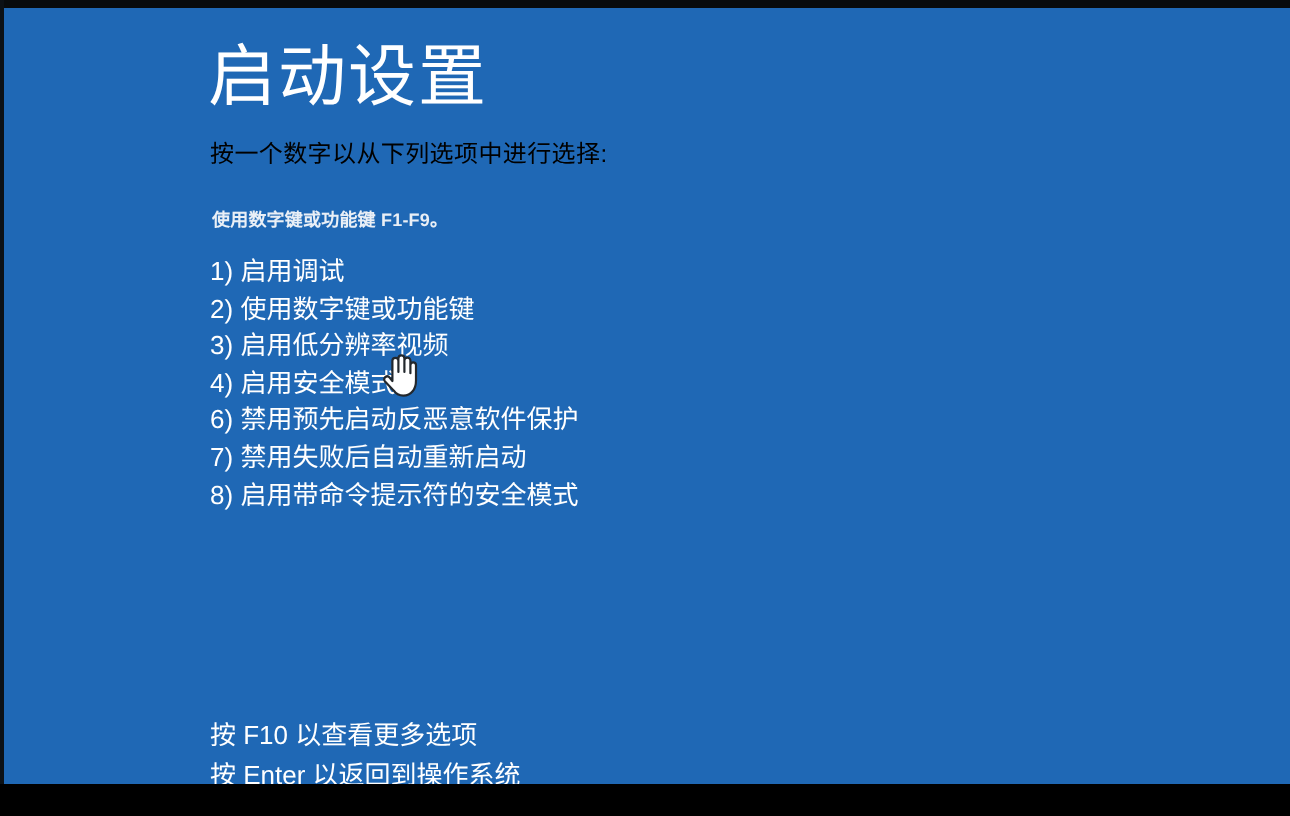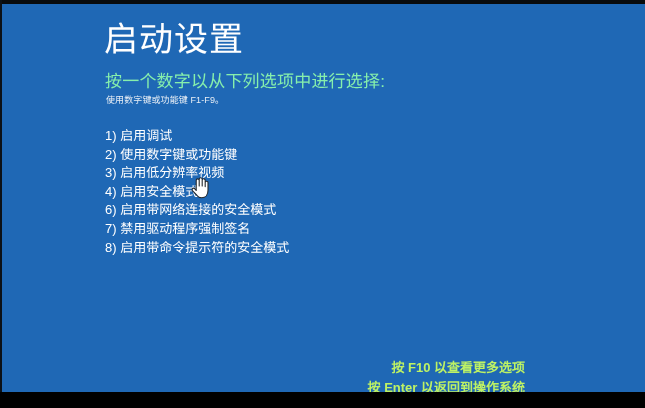--- a/index.html
+++ b/index.html
@@ -42,32 +42,32 @@
     font-weight: 300;
     letter-spacing: 1px;
     line-height: 1.15;
     color: #ffffff;
     white-space: nowrap;
   }
   .subtitle {
     position: absolute;
     left: 1px;
     top: 63px;
-    font-size: 17px;
+    font-size: 12px;
     font-weight: 400;
     letter-spacing: 0.2px;
-    color: #86efac;
+    color: #000000;
     white-space: nowrap;
   }
   .hint {
     position: absolute;
     left: 2px;
-    top: 89px;
+    top: 99px;
     font-size: 9px;
-    font-weight: 400;
+    font-weight: 700;
     letter-spacing: 0.1px;
     color: #e9eff6;
     white-space: nowrap;
   }
   .options {
     position: absolute;
     left: 1px;
     top: 123px;
     margin: 0;
     padding: 0;
@@ -87,25 +87,24 @@
     display: inline;
   }
   .footer {
     position: absolute;
     left: 1px;
     top: 354px;
     width: 420px;
   }
   .footer-line {
     font-size: 13px;
-    font-weight: 700;
+    font-weight: 400;
     line-height: 19.5px;
-    color: #bef264;
+    color: #ffffff;
     white-space: nowrap;
-    text-align: right;
   }
   
   .bar-top {
     position: absolute;
     left: 0; top: 0; right: 0;
     height: 4px;
     background: #080b0d;
   }
   .bar-left {
     position: absolute;
@@ -150,25 +149,25 @@
         <li class="option">
           <span class="opt-num">3)</span>
           <span class="opt-label">启用低分辨率视频</span>
         </li>
         <li class="option">
           <span class="opt-num">4)</span>
           <span class="opt-label">启用安全模式</span>
         </li>
         <li class="option">
           <span class="opt-num">6)</span>
-          <span class="opt-label">启用带网络连接的安全模式</span>
+          <span class="opt-label">禁用预先启动反恶意软件保护</span>
         </li>
         <li class="option">
           <span class="opt-num">7)</span>
-          <span class="opt-label">禁用驱动程序强制签名</span>
+          <span class="opt-label">禁用失败后自动重新启动</span>
         </li>
         <li class="option">
           <span class="opt-num">8)</span>
           <span class="opt-label">启用带命令提示符的安全模式</span>
         </li>
       </ul>
 
       <div class="footer">
         <div class="footer-line">按 F10 以查看更多选项</div>
         <div class="footer-line">按 Enter 以返回到操作系统</div>

